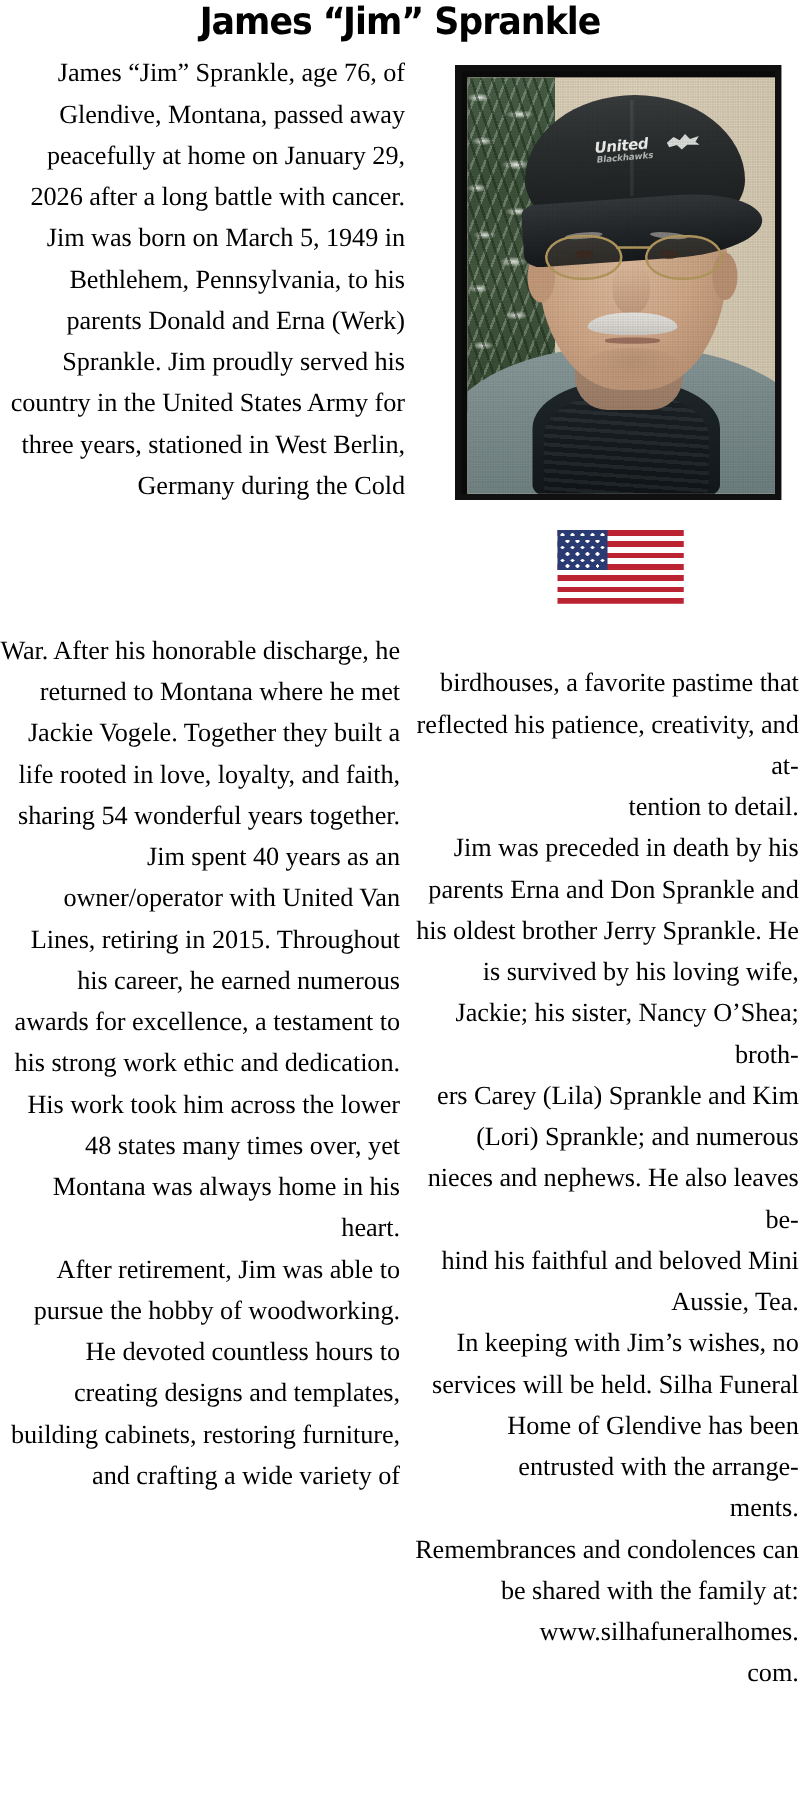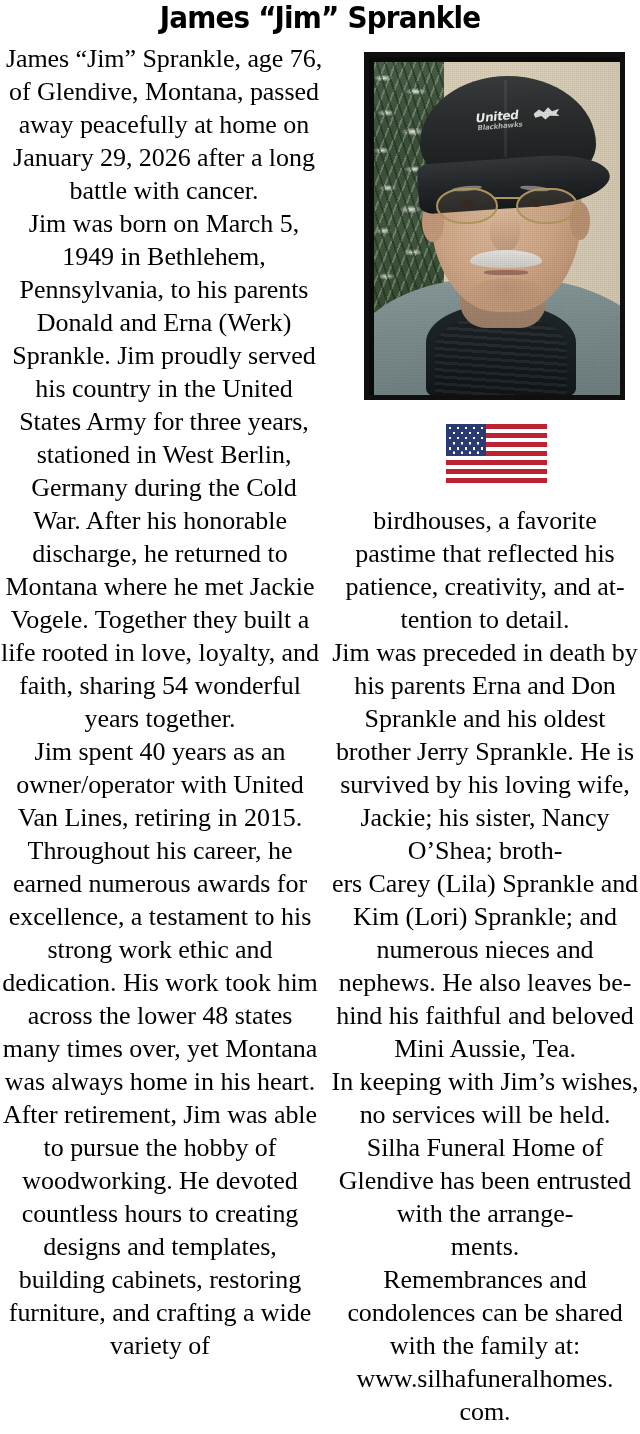--- a/index.html
+++ b/index.html
@@ -313,39 +313,39 @@
       radial-gradient(circle 1.4px at 90% 76%, #fff 99%, transparent 100%),
       radial-gradient(circle 1.4px at 20% 90%, #fff 99%, transparent 100%),
       radial-gradient(circle 1.4px at 40% 90%, #fff 99%, transparent 100%),
       radial-gradient(circle 1.4px at 60% 90%, #fff 99%, transparent 100%),
       radial-gradient(circle 1.4px at 80% 90%, #fff 99%, transparent 100%);
   }
 
   
   .col {
     position: absolute;
-    font-size: 26px;
+    font-size: 21px;
     line-height: 33px;
-    text-align: center;
+    text-align: right;
     white-space: pre-line;
     letter-spacing: -0.05px;
   }
   #col-left-top {
     left: 4px;
     top: 42px;
     width: 320px;
   }
   #col-left-bottom {
     left: 0;
     top: 504px;
     width: 320px;
   }
   #col-right {
     left: 331px;
-    top: 504px;
+    top: 530px;
     width: 308px;
   }
 </style>
 </head>
 <body>
 
 <div id="headline">James “Jim” Sprankle</div>
 
 <div id="photo-frame">
   <div id="photo-inner">

